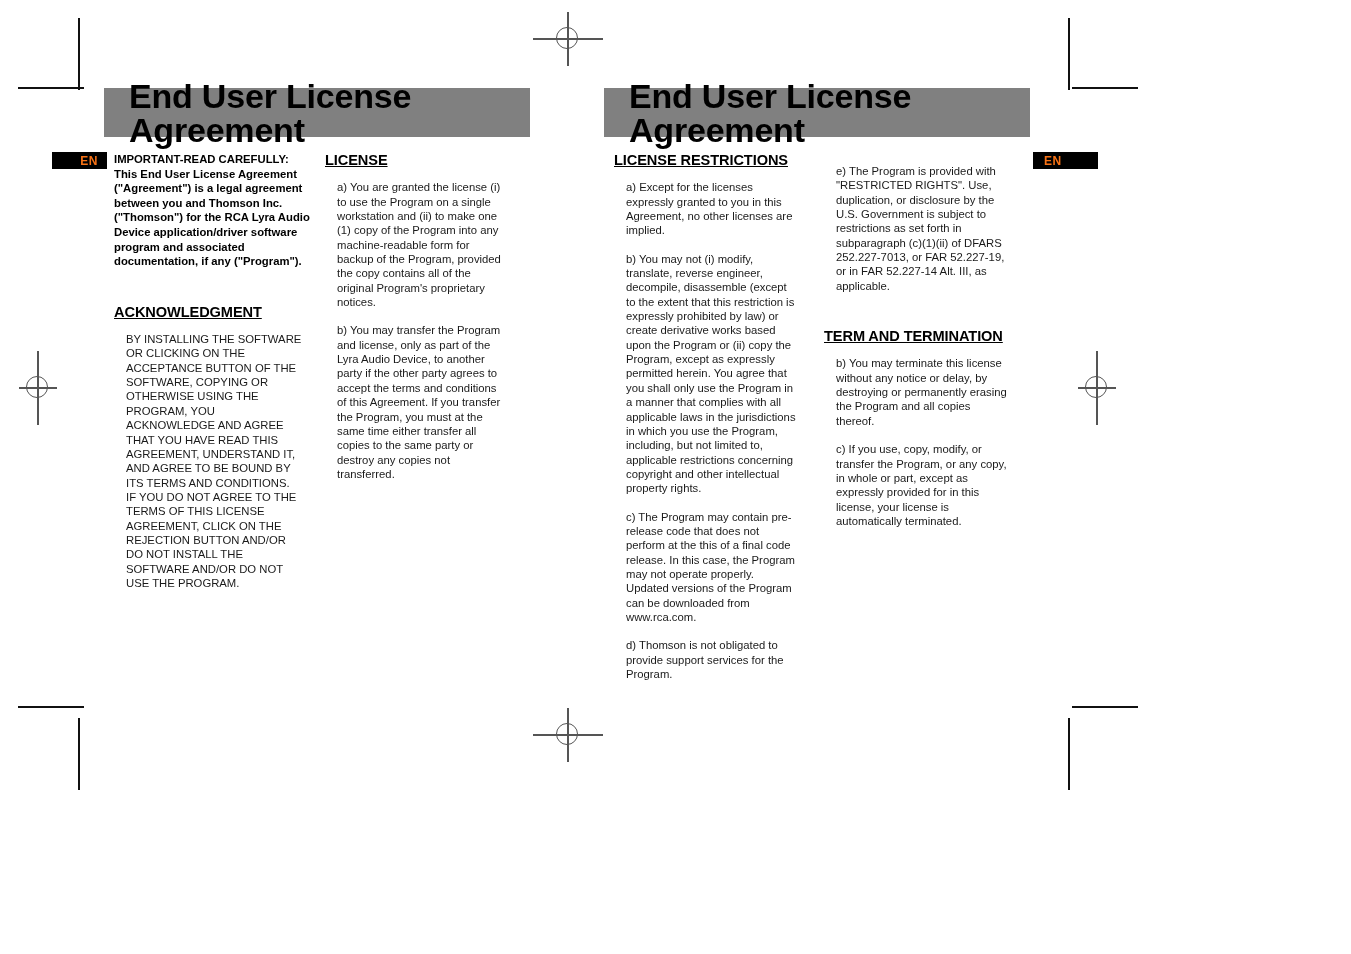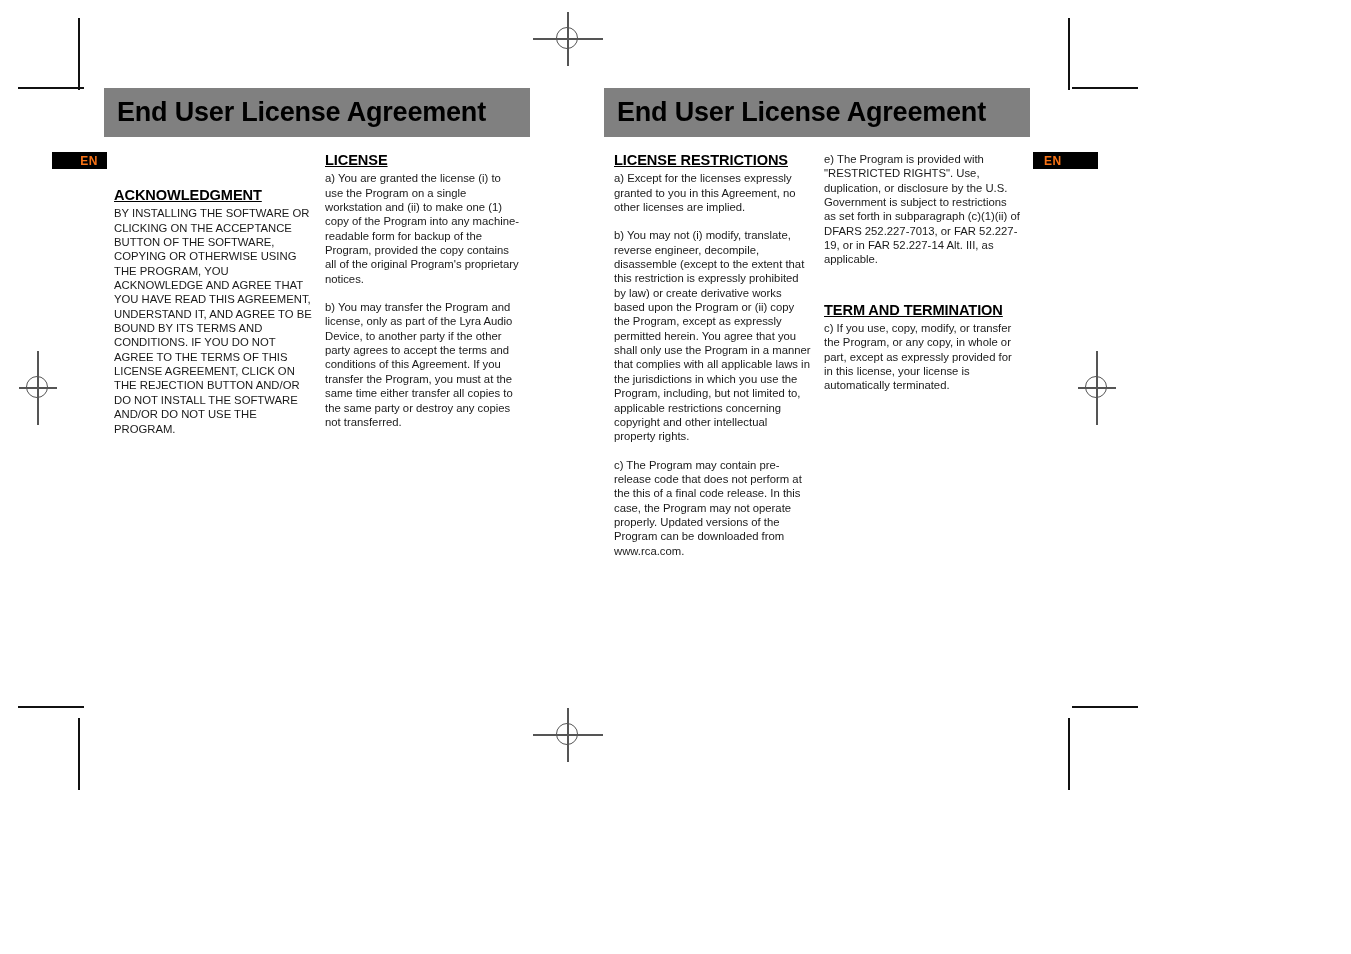--- a/index.html
+++ b/index.html
@@ -57,25 +57,25 @@
   .reg-mark.tall-v .vline { top: -10px; height: 74px; }
 
   
   .banner {
     position: absolute;
     background: #808080;
     display: flex;
     align-items: center;
   }
   .banner-title {
-    font-size: 27px;
+    font-size: 34px;
     font-weight: bold;
     color: #000000;
     letter-spacing: -0.2px;
-    padding-left: 13px;
+    padding-left: 25px;
     line-height: 1;
   }
 
   
   .en-badge {
     position: absolute;
     background: #000000;
     color: #f97316;
     font-size: 12px;
     font-weight: bold;
@@ -102,21 +102,21 @@
     letter-spacing: -0.1px;
     text-decoration: underline;
   }
   .col .lead {
     font-weight: bold;
     color: #000000;
     margin: 0;
     line-height: 14.6px;
   }
   .col p {
-    margin: 0;
+    margin: 12px;
   }
   .col p + p { margin-top: 14px; }
   .col h2.spaced { margin-top: 35px; }
 </style>
 </head>
 <body>
 
 <div class="page">
 
   <div class="crop-line crop-v" style="left:78px; top:18px; height:72px;"></div>
@@ -157,20 +157,21 @@
 
   <div class="banner" style="left:104px; top:88px; width:426px; height:49px;">
     <div class="banner-title">End User License Agreement</div>
   </div>
 
   <div class="en-badge align-right" style="left:52px; top:152px; width:46px; height:17px;">
     <span>EN</span>
   </div>
 
   <div class="col" style="left:114px; top:152px; width:200px;">
+    <p class="lead">IMPORTANT-READ CAREFULLY:  This End User License Agreement ("Agreement") is a legal agreement between you and Thomson Inc. ("Thomson") for the RCA Lyra Audio Device application/driver software program and associated documentation, if any ("Program").</p>
     <h2 class="spaced">ACKNOWLEDGMENT</h2>
     <p>BY INSTALLING THE SOFTWARE OR CLICKING ON THE ACCEPTANCE BUTTON OF THE SOFTWARE, COPYING OR OTHERWISE USING THE PROGRAM, YOU ACKNOWLEDGE AND AGREE THAT YOU HAVE READ THIS AGREEMENT, UNDERSTAND IT, AND AGREE TO BE BOUND BY ITS TERMS AND CONDITIONS. IF YOU DO NOT AGREE TO THE TERMS OF THIS LICENSE AGREEMENT, CLICK ON THE REJECTION BUTTON AND/OR DO NOT INSTALL THE SOFTWARE AND/OR DO NOT USE THE PROGRAM.</p>
   </div>
 
   <div class="col" style="left:325px; top:152px; width:196px;">
     <h2>LICENSE</h2>
     <p>a)    You are granted the license (i) to use the Program on a single workstation and (ii) to make one (1) copy of the Program into any machine-readable form for backup of the Program, provided the copy contains all of the original Program's proprietary notices.</p>
     <p>b) You may transfer the Program and license, only as part of the Lyra Audio Device, to another party if the other party agrees to accept the terms and conditions of this Agreement.  If you transfer the Program, you must at the same time either transfer all copies to the same party or destroy any copies not transferred.</p>
   </div>
 
@@ -180,21 +181,23 @@
 
   <div class="en-badge align-left" style="left:1033px; top:152px; width:54px; height:17px;">
     <span>EN</span>
   </div>
 
   <div class="col" style="left:614px; top:152px; width:197px;">
     <h2>LICENSE RESTRICTIONS</h2>
     <p>a)  Except for the licenses expressly granted to you in this Agreement, no other licenses are implied.</p>
     <p>b)  You may not (i) modify, translate, reverse engineer, decompile, disassemble (except to the extent that this restriction is expressly prohibited by law) or create derivative works based upon the Program or (ii) copy the Program, except as expressly permitted herein.  You agree that you shall only use the Program in a manner that complies with all applicable laws in the jurisdictions in which you use the Program, including, but not limited to, applicable restrictions concerning copyright and other intellectual property rights.</p>
     <p>c)  The Program may contain pre-release code that does not perform at the this of a final code release.  In this case, the Program may not operate properly.  Updated versions of the Program can be downloaded from www.rca.com.</p>
+    <p>d)  Thomson is not obligated to provide support services for the Program.</p>
   </div>
 
   <div class="col" style="left:824px; top:152px; width:196px;">
     <p>e)  The Program is provided with "RESTRICTED RIGHTS". Use, duplication, or disclosure by the U.S. Government is subject to restrictions as set forth in subparagraph (c)(1)(ii) of DFARS 252.227-7013, or FAR 52.227-19, or in FAR 52.227-14 Alt. III, as applicable.</p>
     <h2 class="spaced">TERM AND TERMINATION</h2>
+    <p>b) You may terminate this license without any notice or delay, by destroying or permanently erasing the Program and all copies thereof.</p>
     <p>c) If you use, copy, modify, or transfer the Program, or any copy, in whole or part, except as expressly provided for in this license, your license is automatically terminated.</p>
   </div>
 
 </div>
 
 </body></html>

